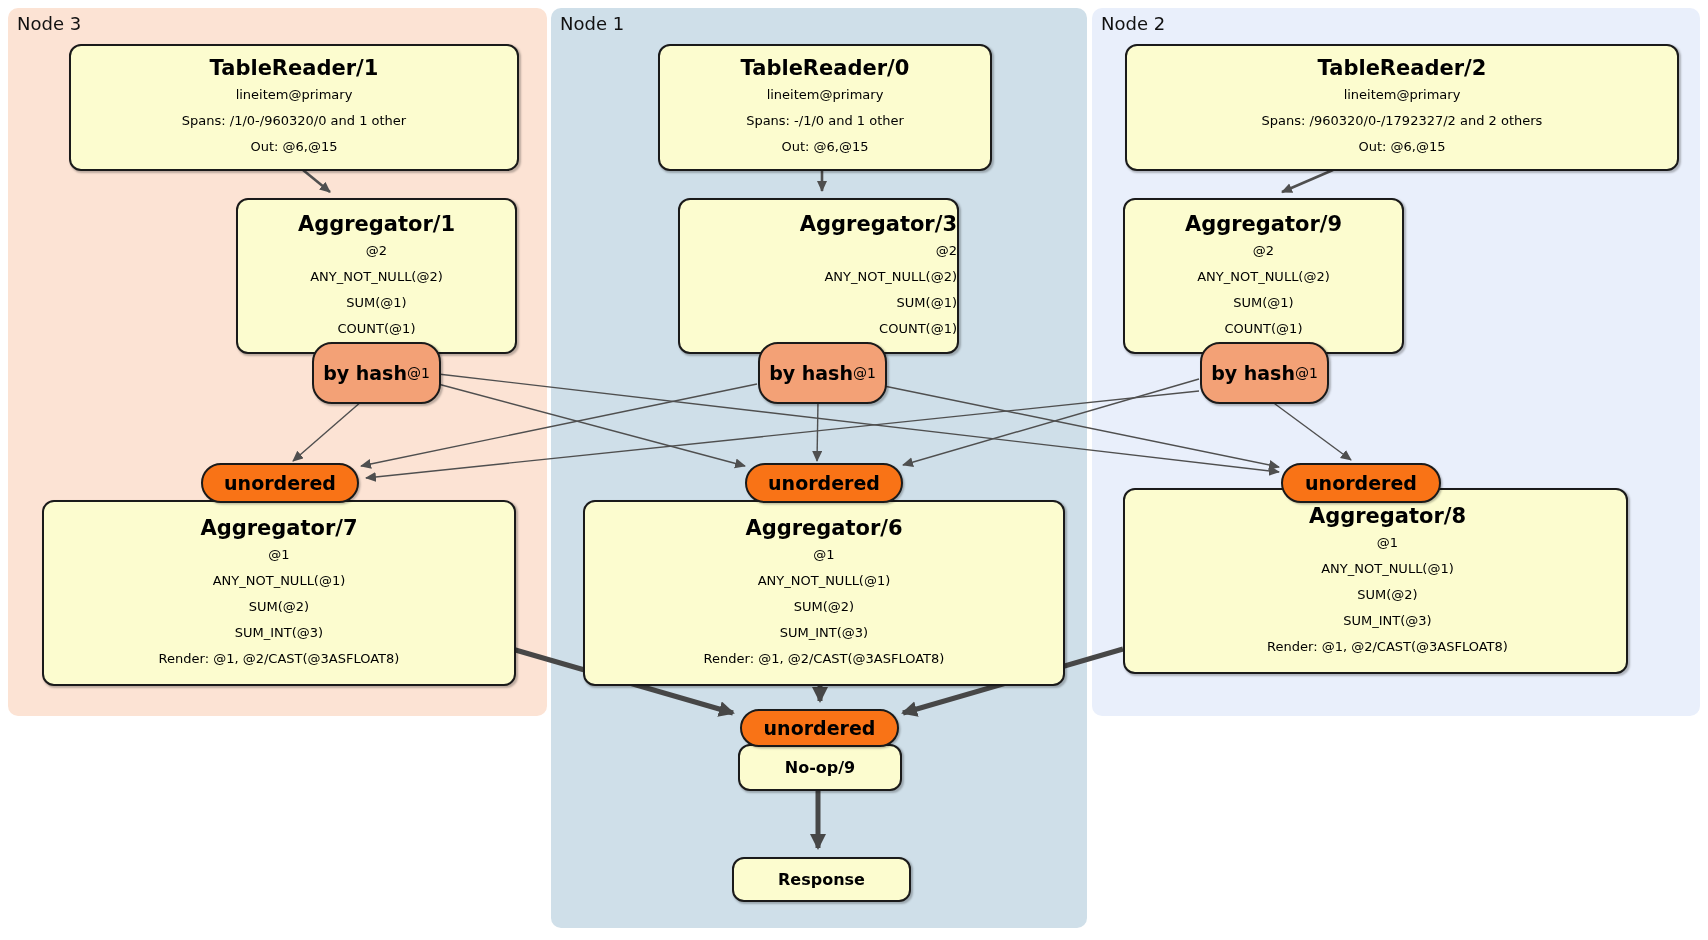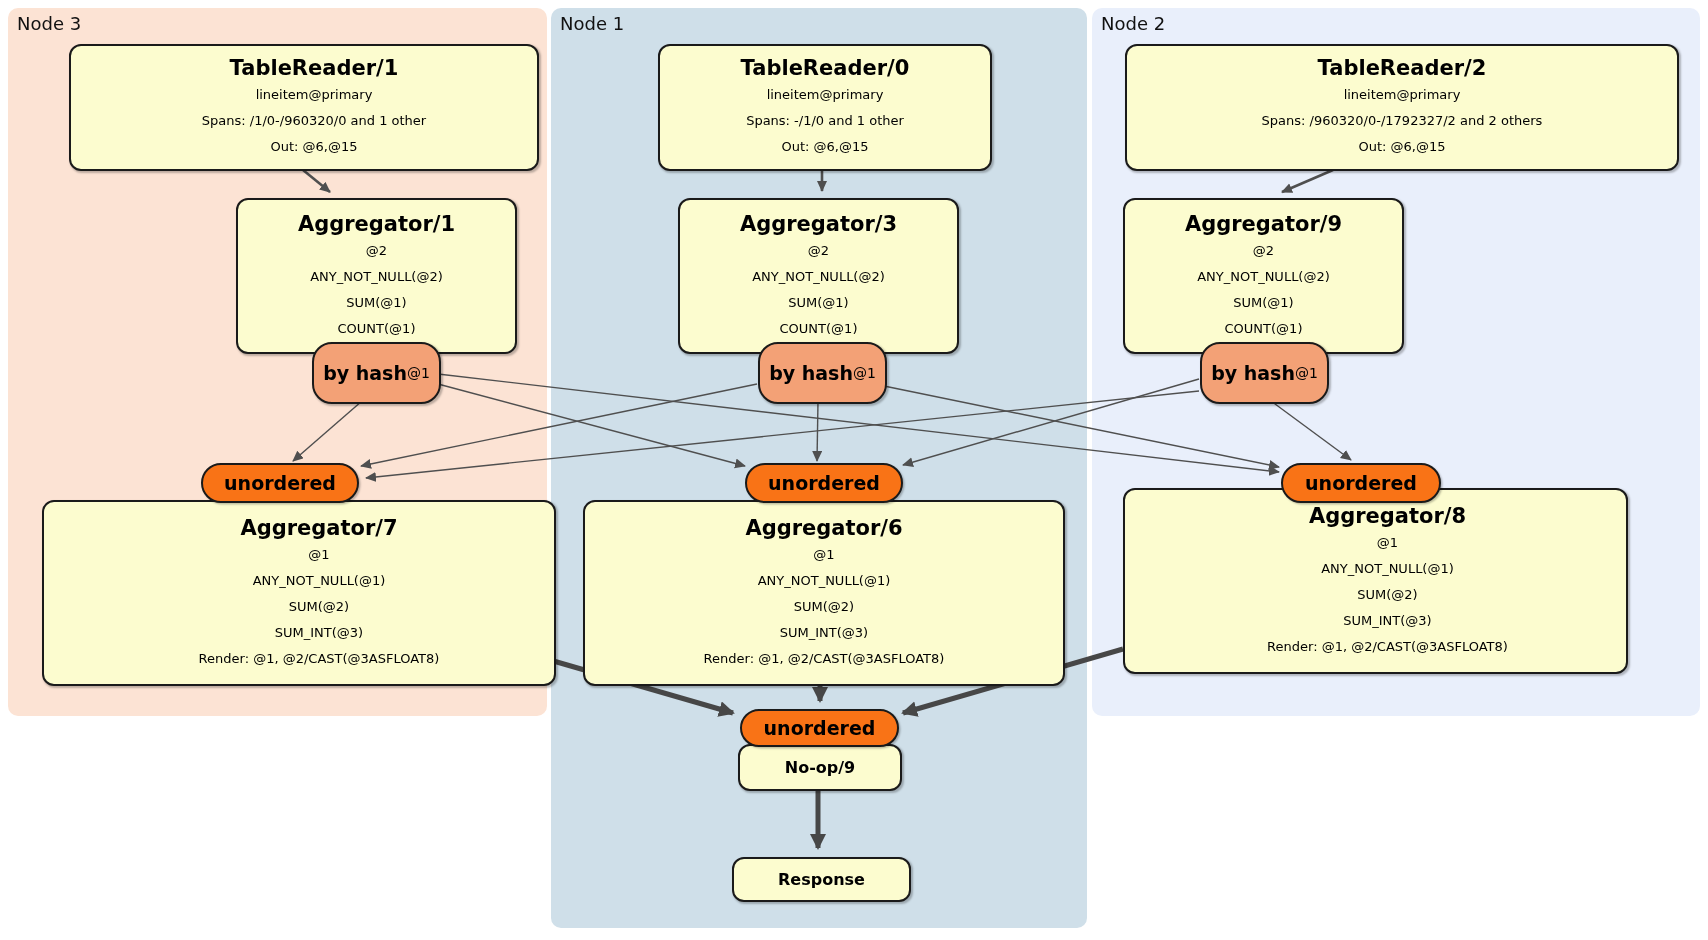--- a/index.html
+++ b/index.html
@@ -67,21 +67,21 @@
     <line x1="1199" y1="379" x2="903" y2="465" stroke="#4f4f4f" stroke-width="1.4" marker-end="url(#athin)"></line>
     <line x1="1271" y1="401" x2="1351" y2="460" stroke="#4f4f4f" stroke-width="1.4" marker-end="url(#athin)"></line>
 
     <line x1="512" y1="649" x2="733" y2="713" stroke="#474747" stroke-width="5" marker-end="url(#athick)"></line>
     <line x1="820" y1="683" x2="820" y2="701" stroke="#474747" stroke-width="5" marker-end="url(#athick)"></line>
     <line x1="1123" y1="649" x2="903" y2="713" stroke="#474747" stroke-width="5" marker-end="url(#athick)"></line>
 
     <line x1="818" y1="789" x2="818" y2="848" stroke="#474747" stroke-width="5" marker-end="url(#athick)"></line>
   </svg>
 
-  <div class="pbox" style="left:69px;top:44px;width:446px;height:123px;padding-left:20px;">
+  <div class="pbox" style="left:69px;top:44px;width:446px;height:123px;">
     <div class="ptitle">TableReader/1</div>
     <div class="pline">lineitem@primary</div>
     <div class="pline">Spans: /1/0-/960320/0 and 1 other</div>
     <div class="pline">Out: @6,@15</div>
   </div>
   <div class="pbox" style="left:658px;top:44px;width:330px;height:123px;">
     <div class="ptitle">TableReader/0</div>
     <div class="pline">lineitem@primary</div>
     <div class="pline">Spans: -/1/0 and 1 other</div>
     <div class="pline">Out: @6,@15</div>
@@ -93,21 +93,21 @@
     <div class="pline">Out: @6,@15</div>
   </div>
 
   <div class="pbox" style="left:236px;top:198px;width:277px;height:152px;">
     <div class="ptitle">Aggregator/1</div>
     <div class="pline">@2</div>
     <div class="pline">ANY_NOT_NULL(@2)</div>
     <div class="pline">SUM(@1)</div>
     <div class="pline">COUNT(@1)</div>
   </div>
-  <div class="pbox" style="left:678px;top:198px;width:277px;height:152px;">
+  <div class="pbox" style="left:678px;top:198px;width:277px;height:152px;align-items:flex-end;">
     <div class="ptitle">Aggregator/3</div>
     <div class="pline">@2</div>
     <div class="pline">ANY_NOT_NULL(@2)</div>
     <div class="pline">SUM(@1)</div>
     <div class="pline">COUNT(@1)</div>
   </div>
   <div class="pbox" style="left:1123px;top:198px;width:277px;height:152px;">
     <div class="ptitle">Aggregator/9</div>
     <div class="pline">@2</div>
     <div class="pline">ANY_NOT_NULL(@2)</div>
@@ -131,21 +131,21 @@
   <div class="pill pill-blue" style="left:201px;top:463px;width:154px;height:36px;">
     <div class="pill-title">unordered</div>
   </div>
   <div class="pill pill-blue" style="left:745px;top:463px;width:154px;height:36px;">
     <div class="pill-title">unordered</div>
   </div>
   <div class="pill pill-blue" style="left:1281px;top:463px;width:156px;height:36px;">
     <div class="pill-title">unordered</div>
   </div>
 
-  <div class="pbox" style="left:42px;top:500px;width:470px;height:182px;padding-left:40px;">
+  <div class="pbox" style="left:42px;top:500px;width:470px;height:182px;">
     <div class="ptitle">Aggregator/7</div>
     <div class="pline">@1</div>
     <div class="pline">ANY_NOT_NULL(@1)</div>
     <div class="pline">SUM(@2)</div>
     <div class="pline">SUM_INT(@3)</div>
     <div class="pline">Render: @1, @2/CAST(@3ASFLOAT8)</div>
   </div>
   <div class="pbox" style="left:583px;top:500px;width:478px;height:182px;">
     <div class="ptitle">Aggregator/6</div>
     <div class="pline">@1</div>

